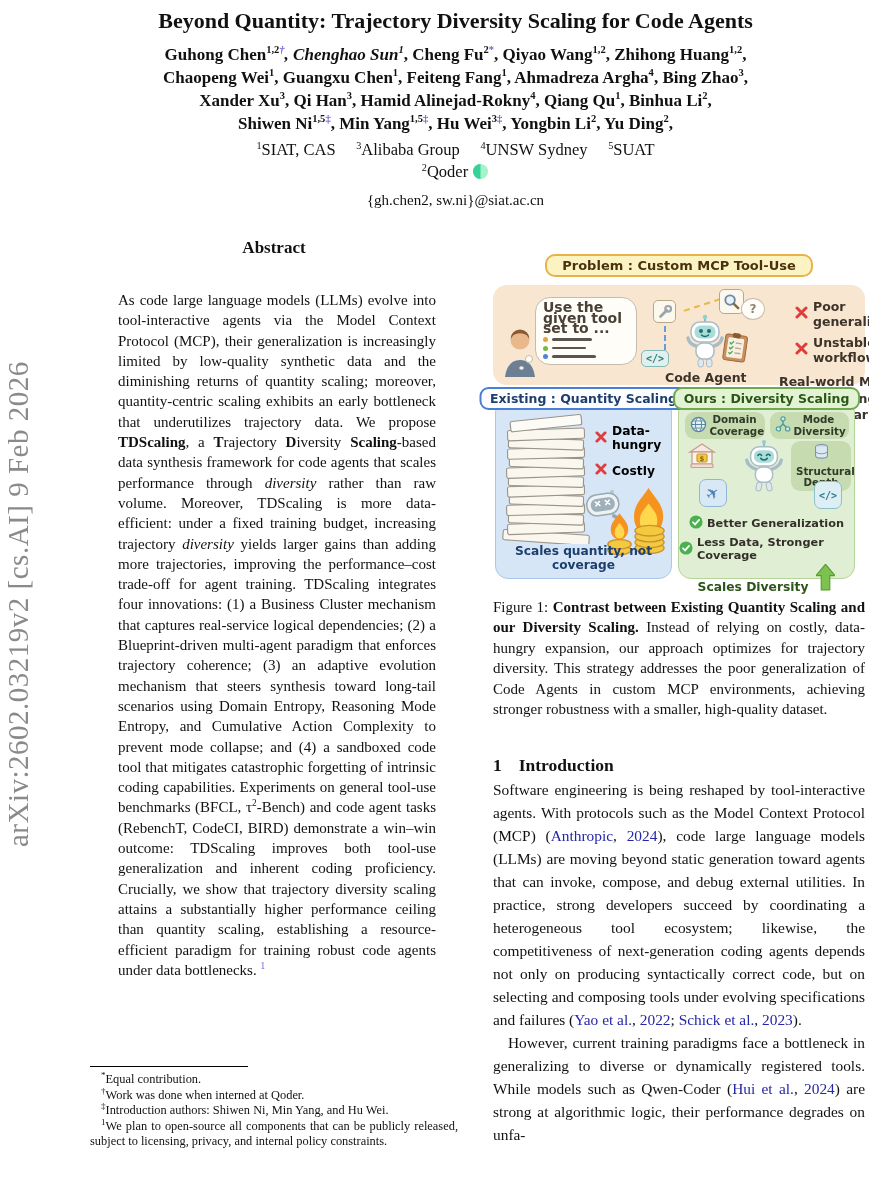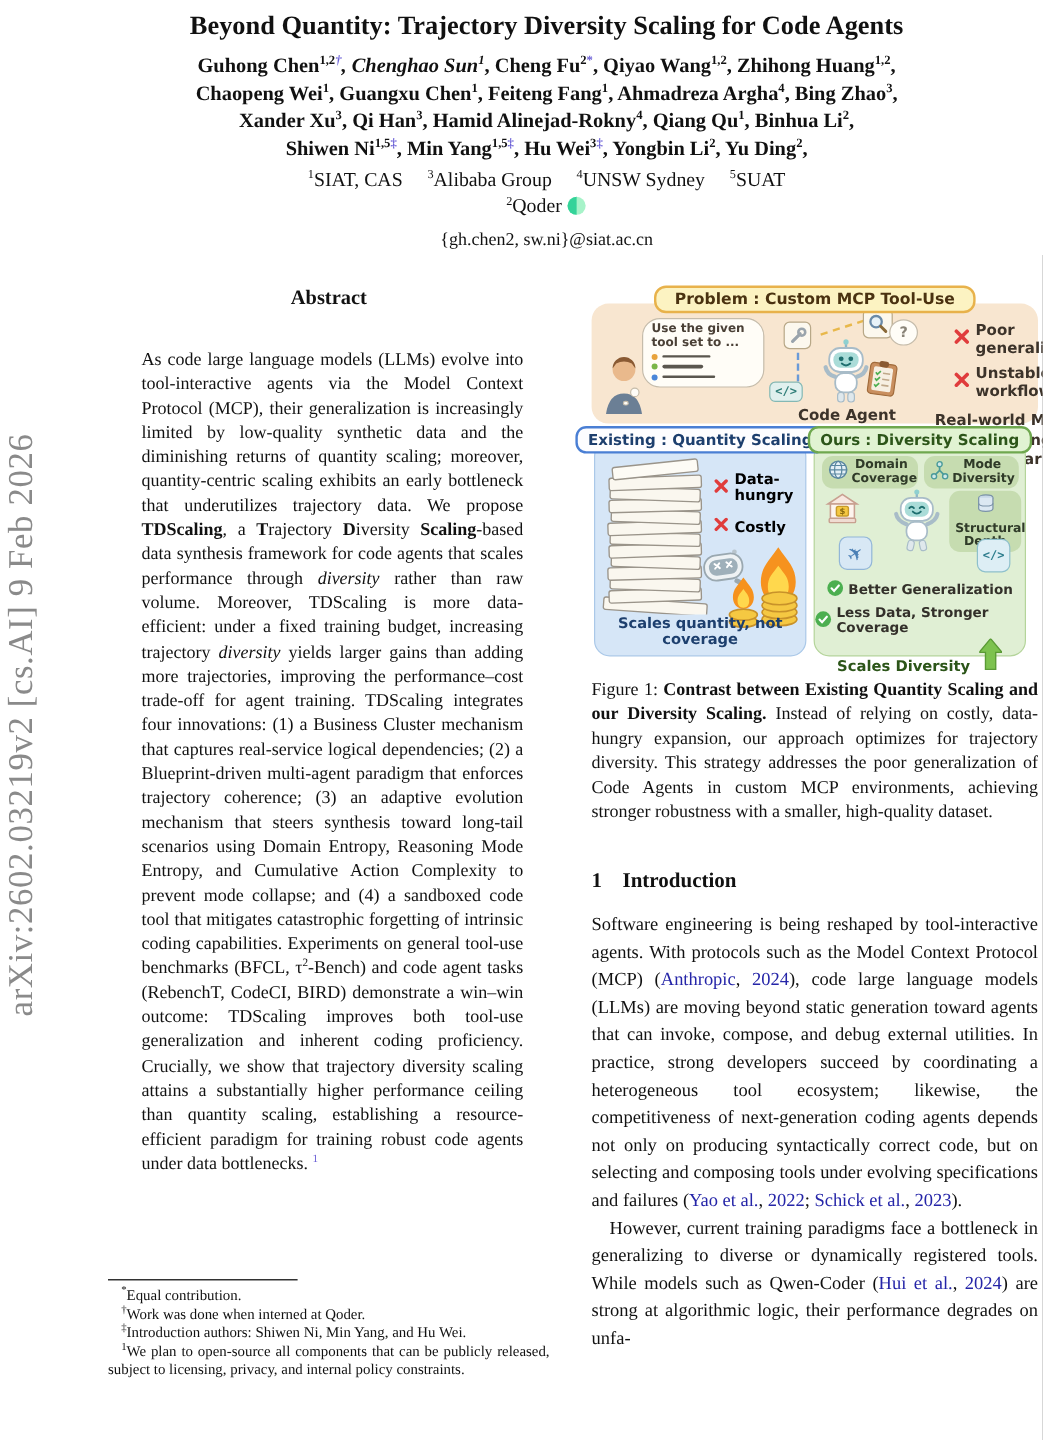--- a/index.html
+++ b/index.html
@@ -36,38 +36,38 @@
   .abs-body { margin: 32px 22px 0 28px; font-size: 15px; line-height: 20.3px; text-align: justify; }
   .fnblock { position: absolute; top: 828px; left: 0; width: 368px; font-size: 12.4px; line-height: 15.6px; text-align: justify; }
   .fnrule { width: 158px; border-top: 1.3px solid #000; margin-bottom: 5px; }
   .footnote { text-indent: 11px; }
   .footnote sup { font-size: 9px; }
 
   
   .right-col { position: absolute; left: 493px; top: 228px; width: 372px; }
   .fig { padding-top: 10px; font-family: "DejaVu Sans", sans-serif; }
   .prob-badge {
-    position: relative; z-index: 2; margin: 0 auto; width: max-content;
+    position: relative; z-index: 2; margin: 16px auto; width: max-content;
     padding: 2px 15px; background: var(--problem-badge-bg);
     border: 2px solid var(--problem-badge-border); border-radius: 10px;
     font-weight: bold; font-size: 13px; color: #4a3210;
   }
   .panel-problem {
     position: relative; margin-top: -8px; height: 100px; width: 100%;
     background: var(--problem-bg); border-radius: 14px; padding: 13px 6px 4px 6px;
     display: flex;
   }
   .p-left { position: relative; width: 140px; flex: none; }
   .person { position: absolute; left: 2px; bottom: 0; }
   .thought {
     position: absolute; left: 36px; top: -1px; width: 102px;
     background: #fffdf7; border: 1.5px solid #c5bcab; border-radius: 15px;
     padding: 4px 7px 5px 7px;
   }
-  .thought-text { font-size: 10px; font-weight: bold; color: #4a4036; line-height: 10.5px; }
+  .thought-text { font-size: 14px; font-weight: bold; color: #4a4036; line-height: 10.5px; }
   .t-row { display: flex; align-items: center; gap: 4px; margin-top: 3.5px; }
   .t-dot { width: 5px; height: 5px; border-radius: 50%; flex: none; }
   .t-bar { height: 2.4px; background: #5a564e; border-radius: 2px; }
   .t-tail1 { position: absolute; left: 26px; bottom: 18px; width: 8px; height: 8px; border-radius: 50%; background: #fffdf7; border: 1.3px solid #c5bcab; }
   .t-tail2 { position: absolute; left: 20px; bottom: 11px; width: 4.5px; height: 4.5px; border-radius: 50%; background: #fffdf7; border: 1.2px solid #c5bcab; }
   .p-mid { position: relative; width: 124px; flex: none; }
   .tool-box {
     position: absolute; width: 23px; height: 23px; border-radius: 5px;
     background: #fcf8ee; border: 1.4px solid #b8a888;
     display: flex; align-items: center; justify-content: center;
@@ -124,21 +124,21 @@
   }
   .plane-box { left: 20px; top: 40px; }
   .plane-glyph { font-size: 16px; color: #4a7fb5; transform: rotate(-35deg); font-family: "DejaVu Sans", sans-serif; }
   .code-box2 { right: 12px; top: 42px; background: #ddeef5; border-color: #8ec0cc; color: #2e7d8d; font-weight: bold; font-size: 10px; font-family: "DejaVu Sans Mono", monospace; }
   .benefit { display: flex; align-items: center; gap: 4px; justify-content: center; font-size: 11.3px; font-weight: bold; color: #33302a; margin-top: 4px; }
   .ours-cap { display: flex; align-items: flex-end; justify-content: center; gap: 8px; margin-top: 2px; font-size: 12.3px; font-weight: bold; color: var(--ours-title); }
 
   .fig-caption { margin-top: 18px; font-size: 15px; line-height: 20.4px; text-align: justify; }
   .sec-head { margin-top: 36px; font-size: 17.5px; font-weight: bold; }
   .sec-head .num { margin-right: 17px; }
-  .para { margin-top: 15px; font-size: 15.4px; line-height: 23px; text-align: justify; }
+  .para { margin-top: 2px; font-size: 15.4px; line-height: 23px; text-align: justify; }
   .para.cont { margin-top: 0; text-indent: 15px; }
 </style>
 </head>
 <body>
 
 <div class="page">
 
   <div class="watermark">arXiv:2602.03219v2  [cs.AI]  9 Feb 2026</div>
 
   <div class="header">

